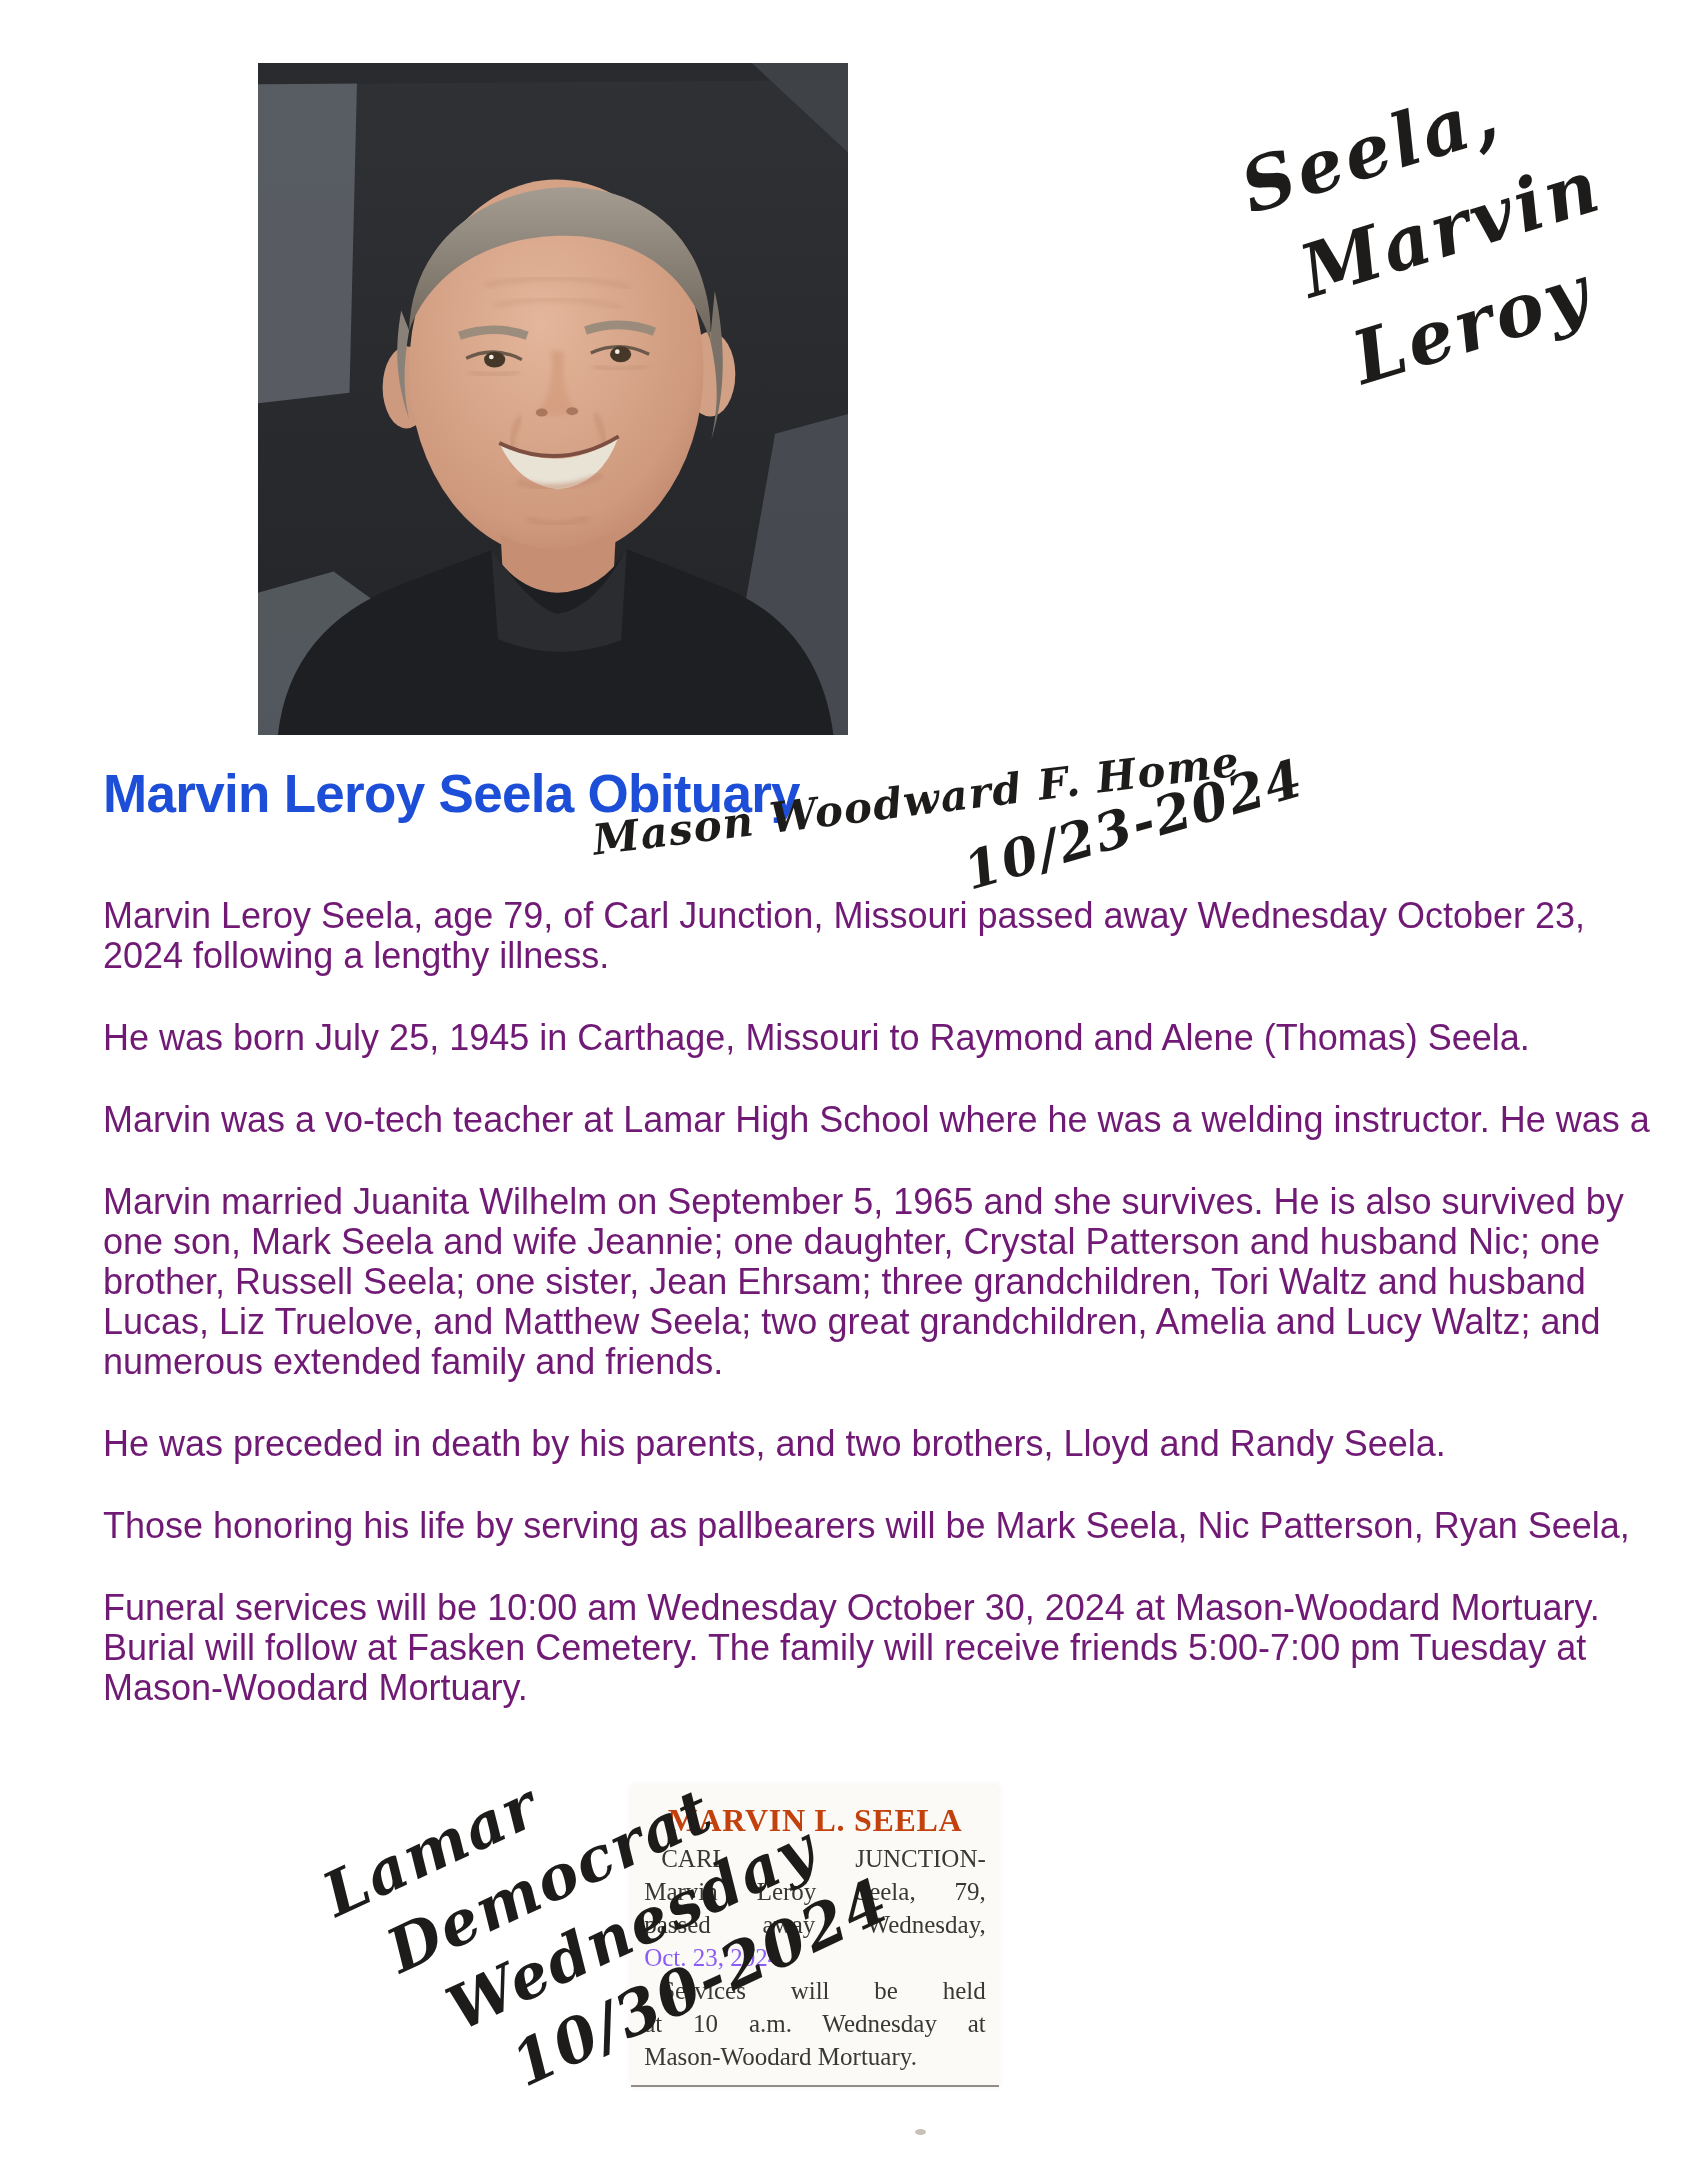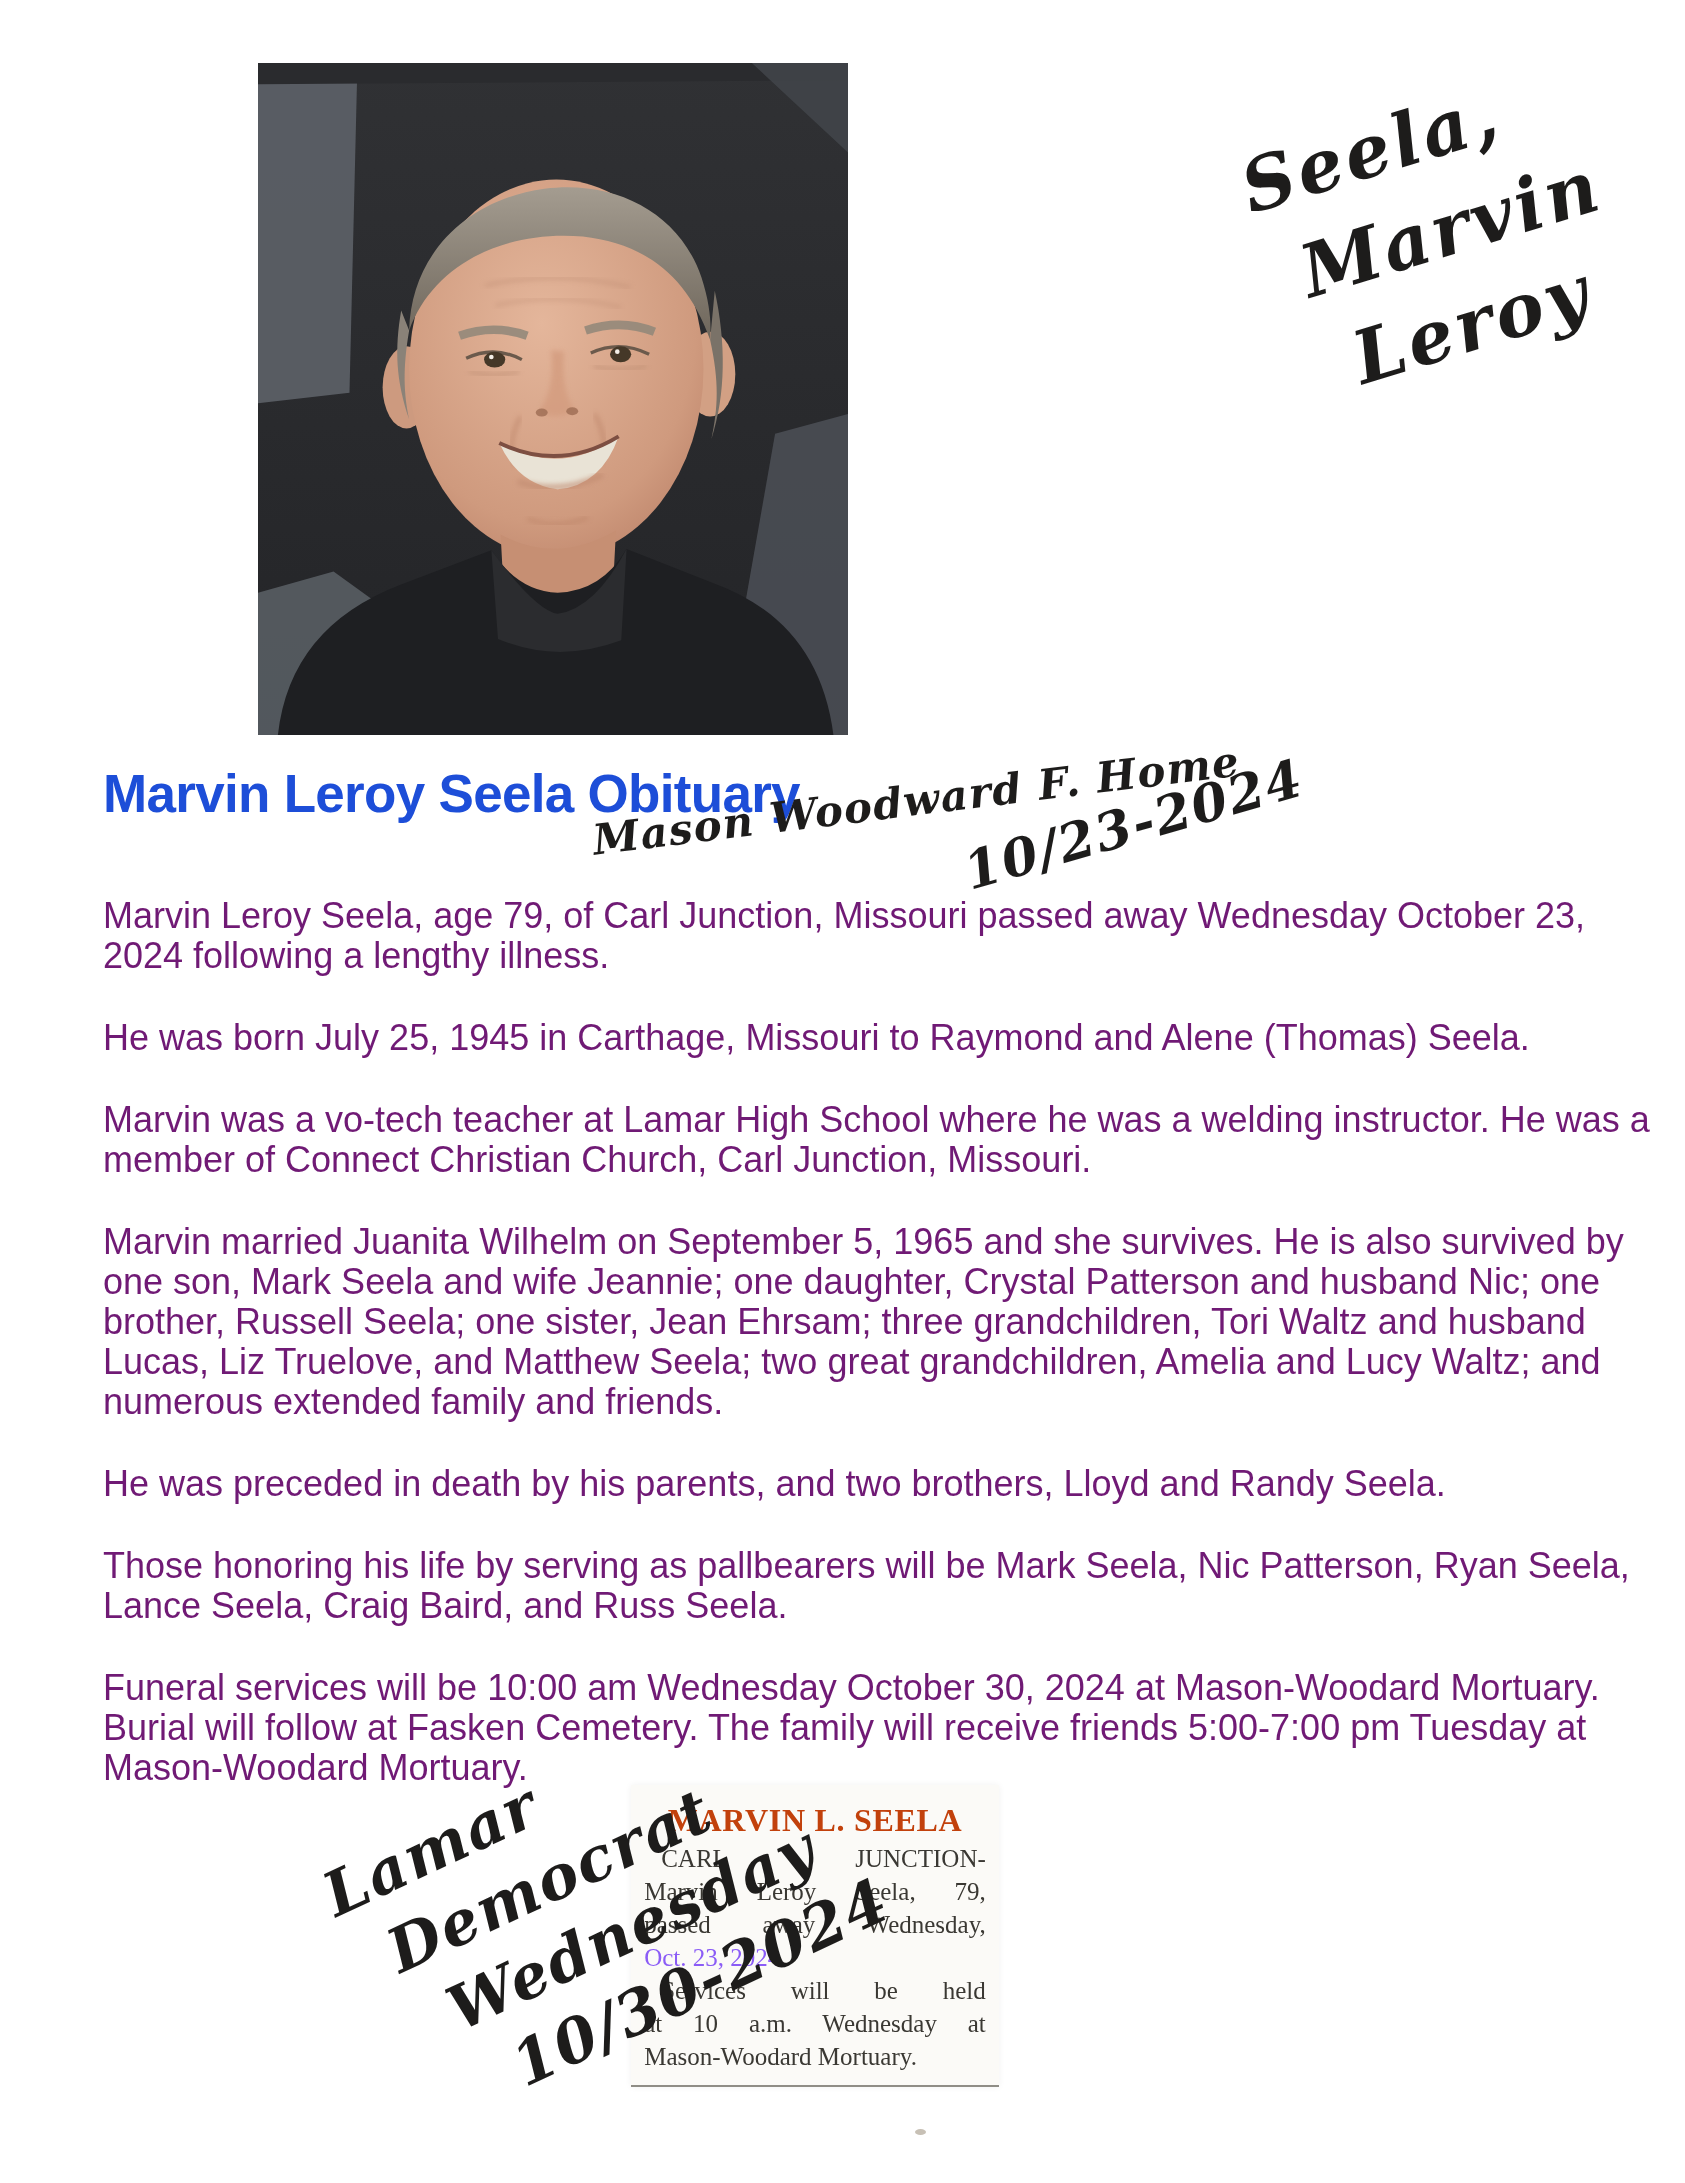--- a/index.html
+++ b/index.html
@@ -181,35 +181,33 @@
   <div class="body-text">
       <div class="para">
         <div class="line">Marvin Leroy Seela, age 79, of Carl Junction, Missouri passed away Wednesday October 23,</div>
         <div class="line">2024 following a lengthy illness.</div>
       </div>
       <div class="para">
         <div class="line">He was born July 25, 1945 in Carthage, Missouri to Raymond and Alene (Thomas) Seela.</div>
       </div>
       <div class="para">
         <div class="line">Marvin was a vo-tech teacher at Lamar High School where he was a welding instructor. He was a</div>
-        <div class="line">member of Connect Christian Church, Carl Junction, Missouri.</div>
       </div>
       <div class="para">
         <div class="line">Marvin married Juanita Wilhelm on September 5, 1965 and she survives. He is also survived by</div>
         <div class="line">one son, Mark Seela and wife Jeannie; one daughter, Crystal Patterson and husband Nic; one</div>
         <div class="line">brother, Russell Seela; one sister, Jean Ehrsam; three grandchildren, Tori Waltz and husband</div>
         <div class="line">Lucas, Liz Truelove, and Matthew Seela; two great grandchildren, Amelia and Lucy Waltz; and</div>
         <div class="line">numerous extended family and friends.</div>
       </div>
       <div class="para">
         <div class="line">He was preceded in death by his parents, and two brothers, Lloyd and Randy Seela.</div>
       </div>
       <div class="para">
         <div class="line">Those honoring his life by serving as pallbearers will be Mark Seela, Nic Patterson, Ryan Seela,</div>
-        <div class="line">Lance Seela, Craig Baird, and Russ Seela.</div>
       </div>
       <div class="para">
         <div class="line">Funeral services will be 10:00 am Wednesday October 30, 2024 at Mason-Woodard Mortuary.</div>
         <div class="line">Burial will follow at Fasken Cemetery. The family will receive friends 5:00-7:00 pm Tuesday at</div>
         <div class="line">Mason-Woodard Mortuary.</div>
       </div>
     </div>
 
   <div class="hw hw-bottom">
 

